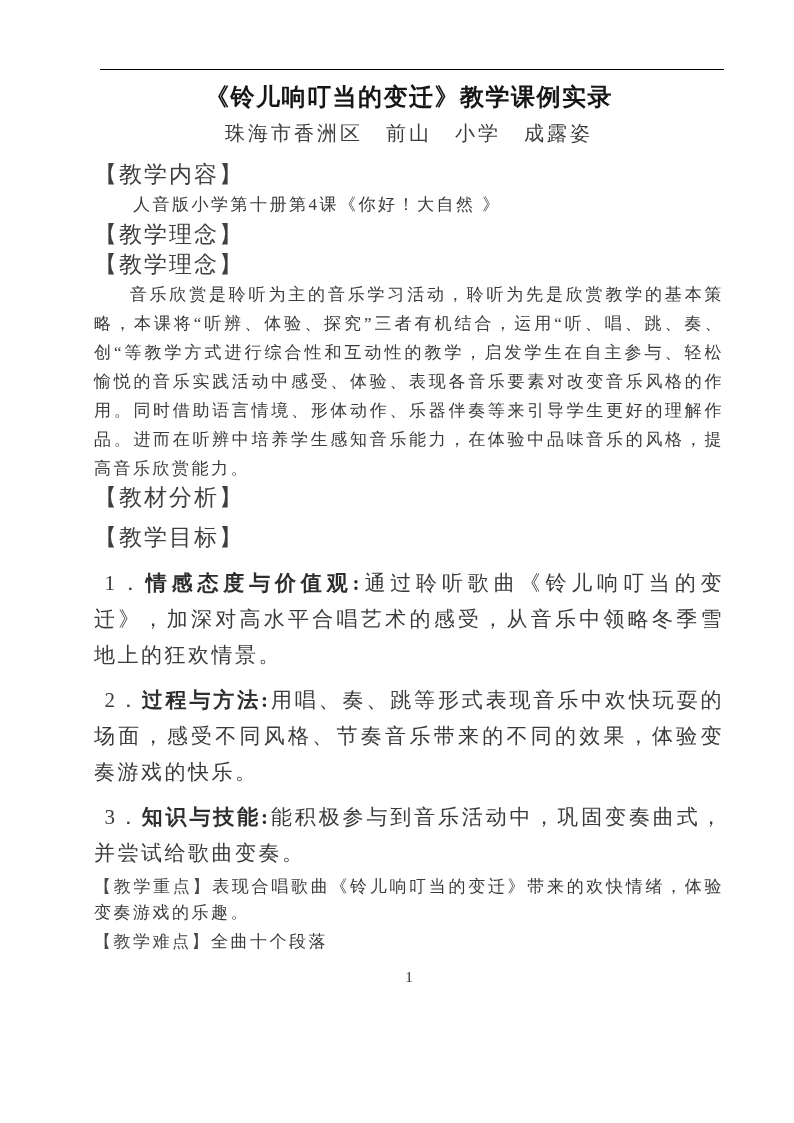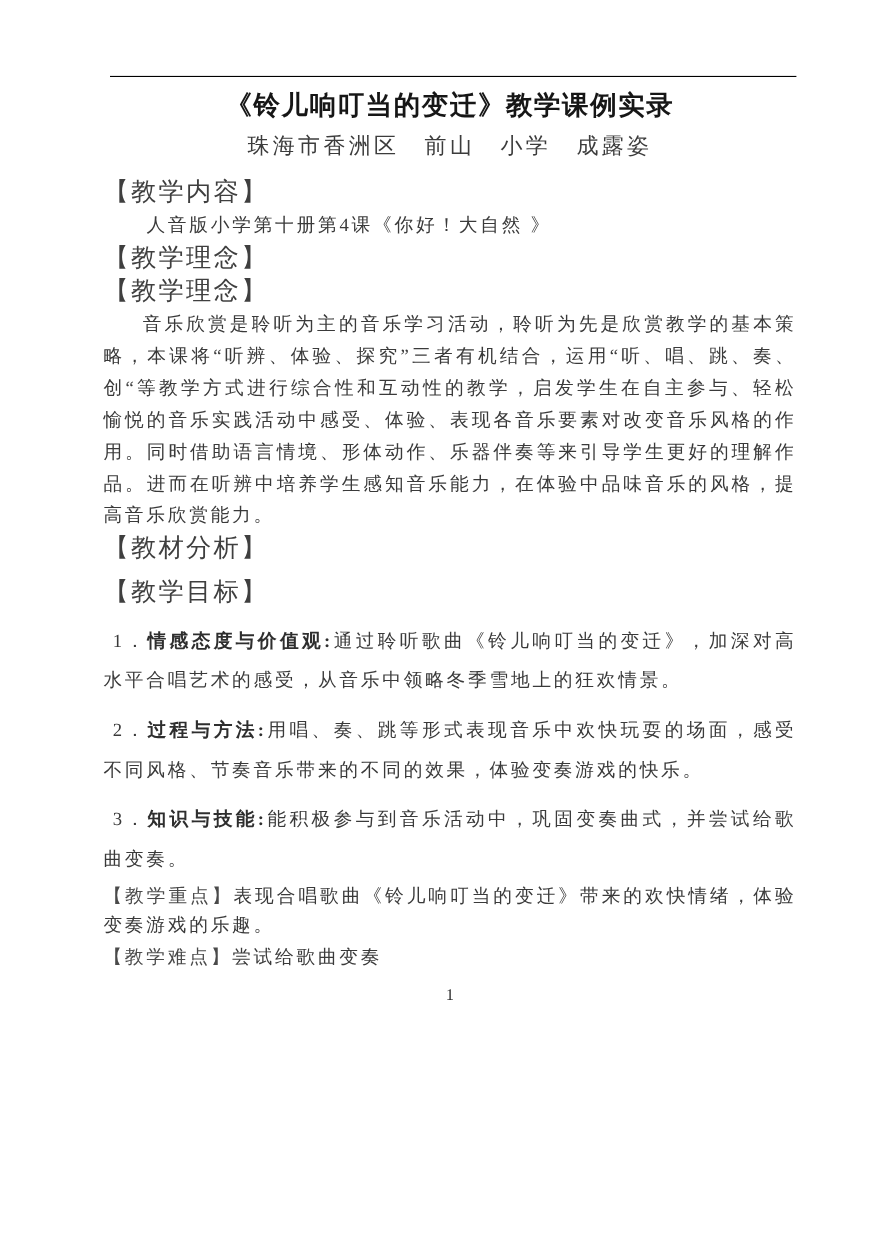--- a/index.html
+++ b/index.html
@@ -67,21 +67,21 @@
     margin: 0;
     font-size: 17px;
     line-height: 29px;
     letter-spacing: 2.5px;
     text-align: justify;
   }
   .indent-2 { text-indent: 2.1em; }
   .indent-3 { text-indent: 3.3em; }
   .goal-item {
     margin: 9px 0 0 0;
-    font-size: 17px;
+    font-size: 21px;
     line-height: 36px;
     letter-spacing: 2.5px;
     text-align: justify;
     text-indent: 0.5em;
   }
   .goal-item.first { margin-top: 12px; }
   .goal-label { font-weight: 700; color: #2e2e2e; }
   .kp-line {
     margin: 3px 0 0 0;
     font-size: 17px;
@@ -144,20 +144,20 @@
         <p class="goal-item">
           <span class="goal-num">3．</span><span class="goal-label">知识与技能:</span><span>能积极参与到音乐活动中，巩固变奏曲式，并尝试给歌曲变奏。</span>
         </p>
       </div>
 
       <p class="kp-line">
         <span class="kp-label">【教学重点】</span><span>表现合唱歌曲《铃儿响叮当的变迁》带来的欢快情绪，体验变奏游戏的乐趣。</span>
       </p>
 
       <p class="kp-line">
-        <span class="kp-label">【教学难点】</span><span>尝试给歌曲变奏</span>
+        <span class="kp-label">【教学难点】</span><span>全曲十个段落</span>
       </p>
 
       <div class="page-number">1</div>
 
     </div>
   </div>
 </div>
 
 </body></html>

